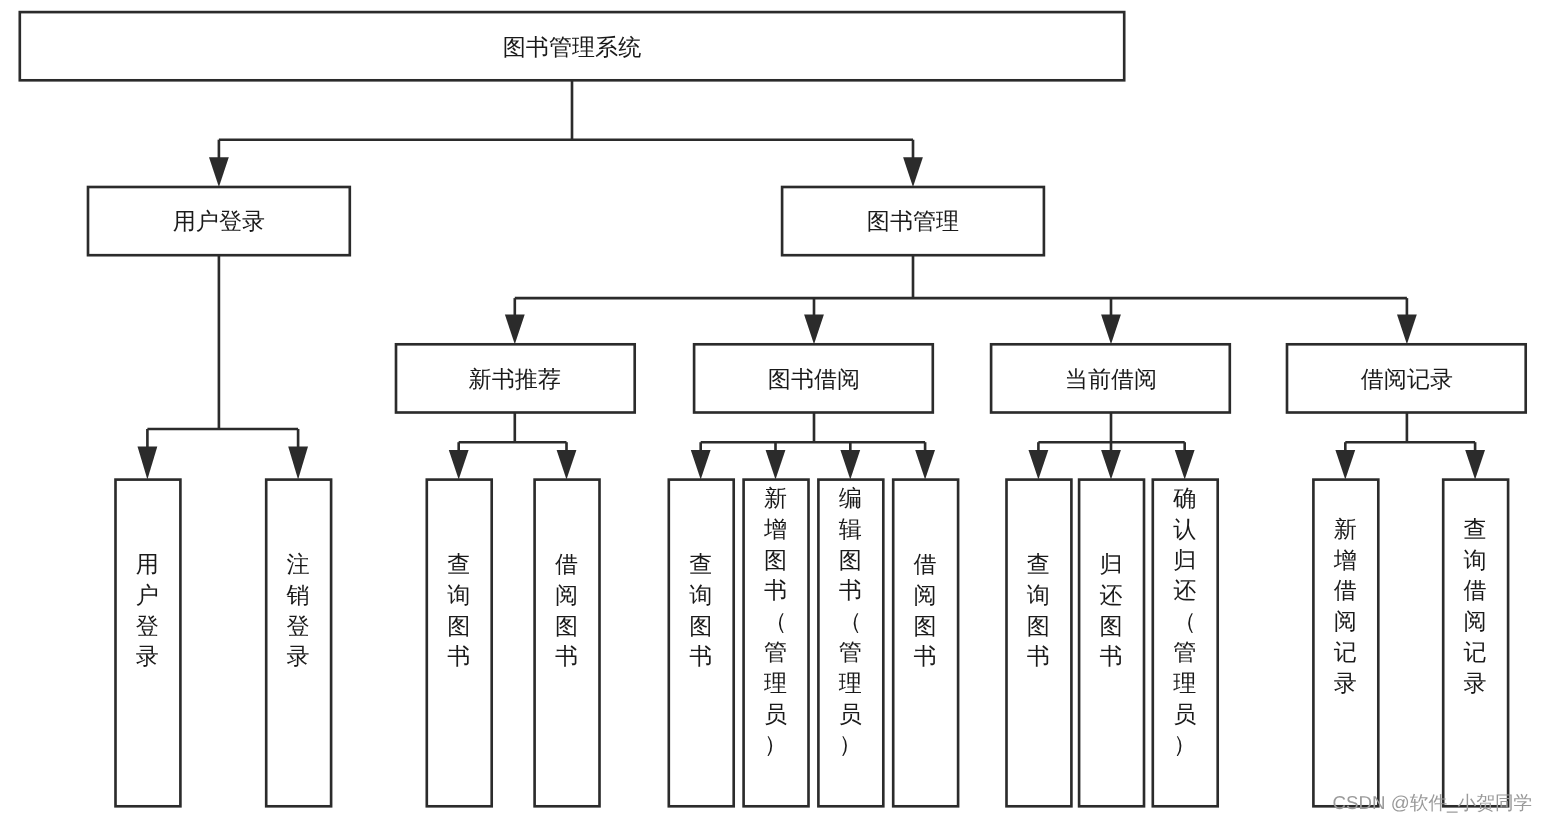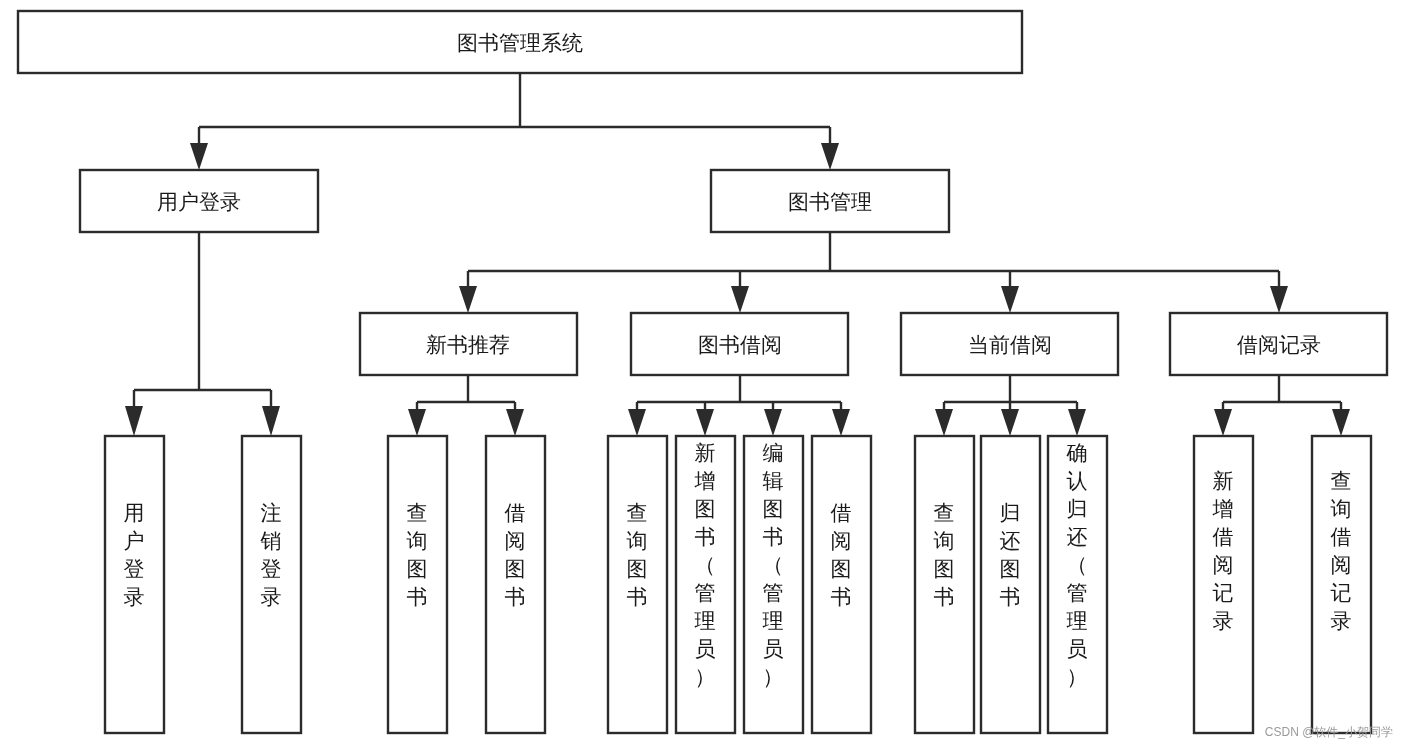--- a/index.html
+++ b/index.html
@@ -51,21 +51,21 @@
     font-family: "Liberation Sans", "DejaVu Sans", sans-serif;
     font-size: 21px;
     fill: #1a1a1a;
     text-anchor: middle;
   }
   .watermark-text {
     position: absolute;
     right: 12px;
     bottom: 6px;
     font-family: "Liberation Sans", "DejaVu Sans", sans-serif;
-    font-size: 12px;
+    font-size: 17px;
     color: #9a9a9a;
     white-space: nowrap;
     user-select: none;
   }
 </style>
 </head>
 <body>
 
 <div id="diagram-root">
 

